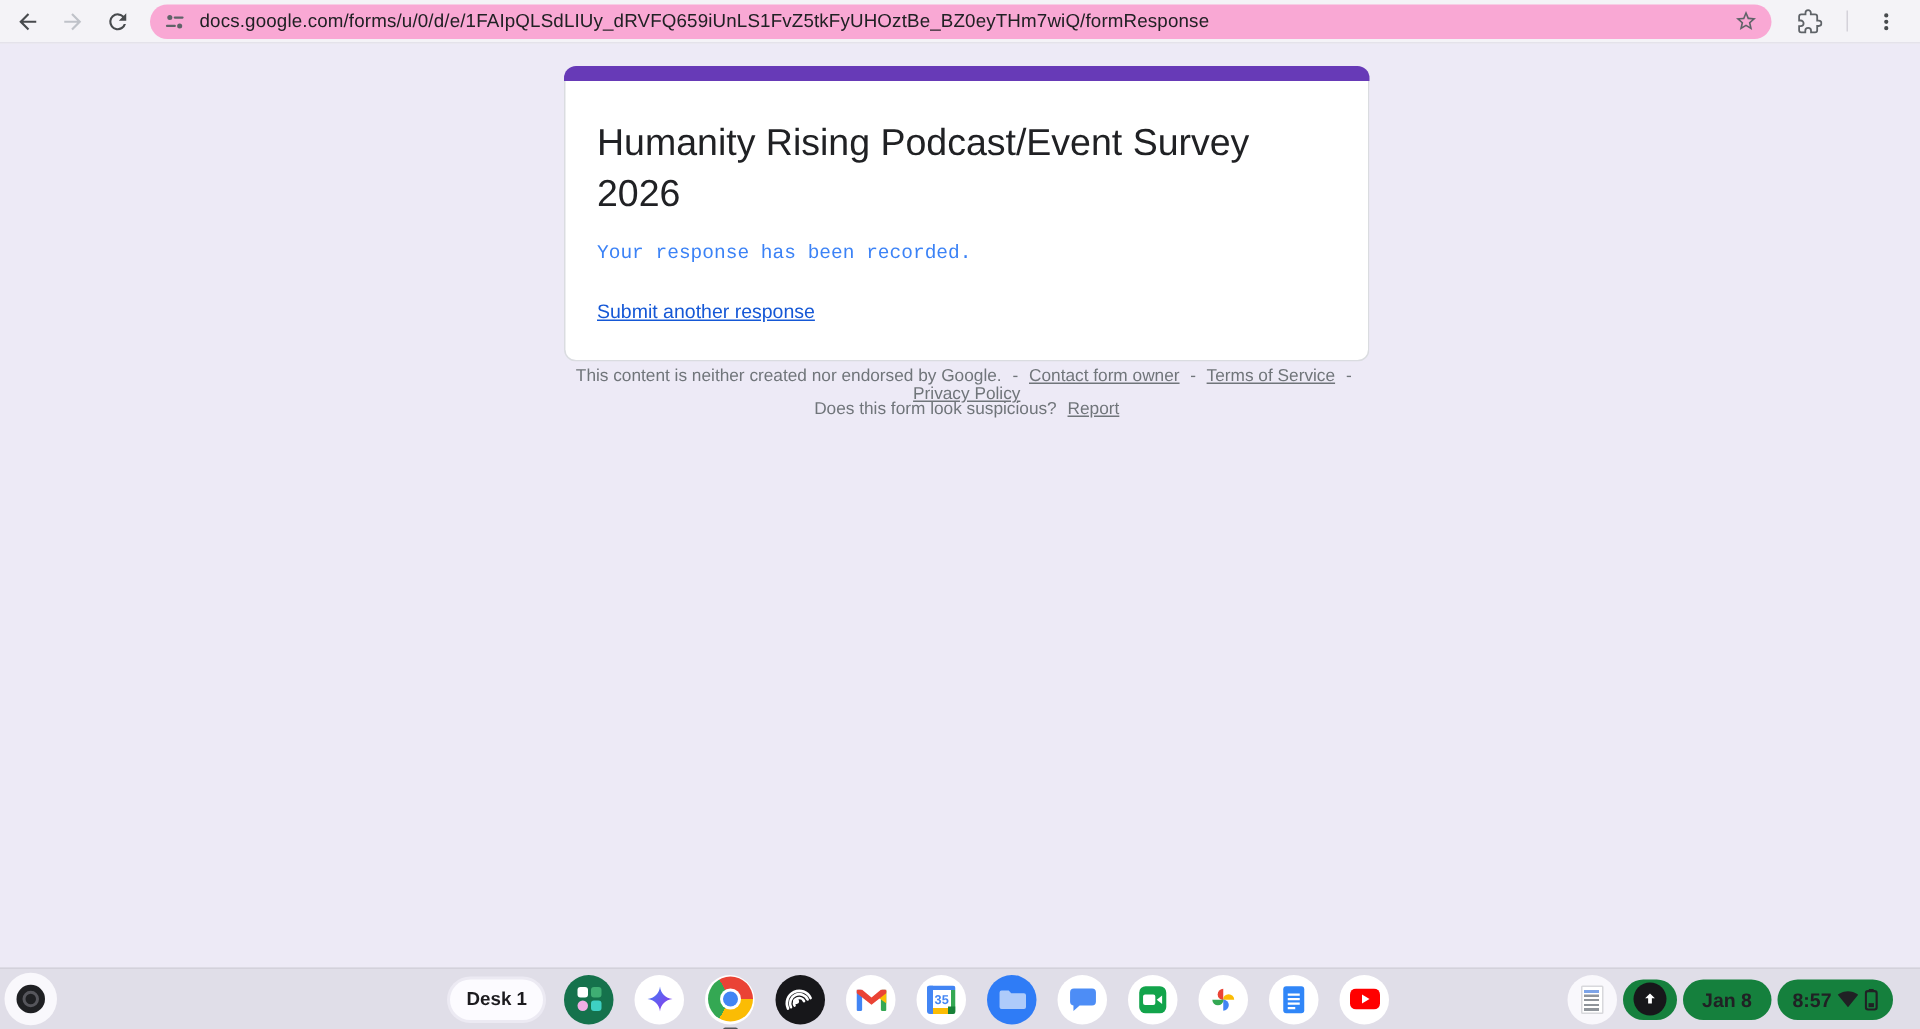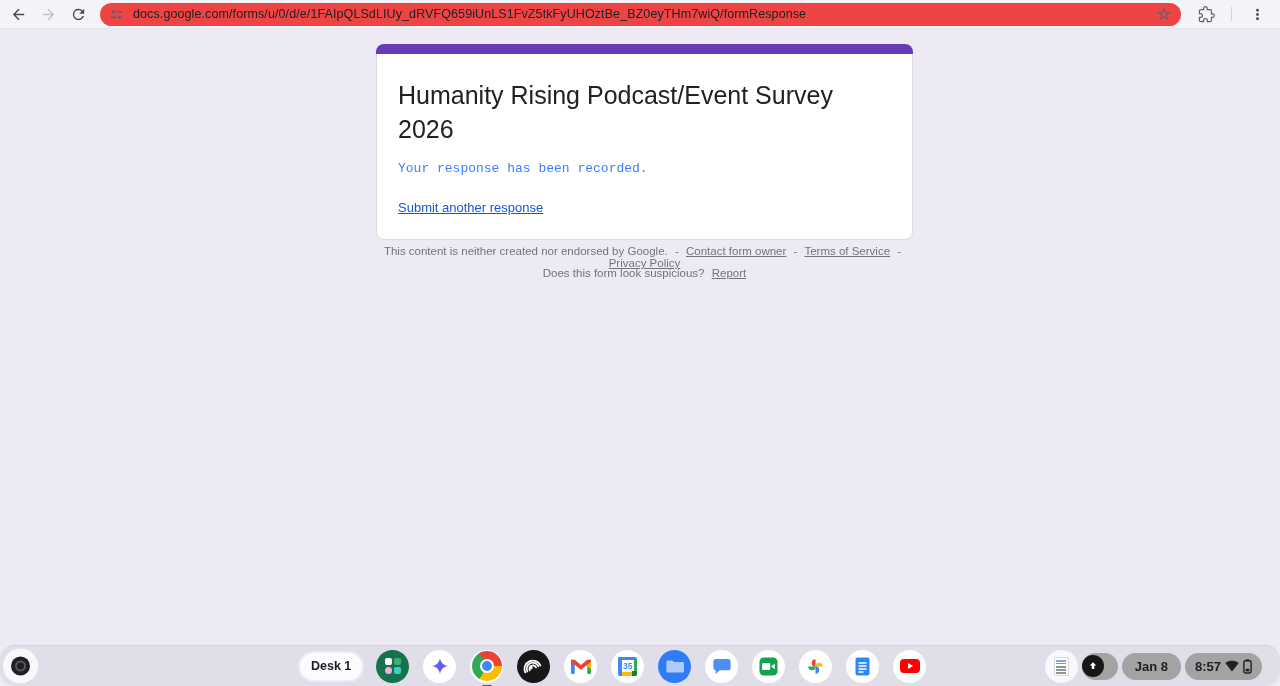--- a/index.html
+++ b/index.html
@@ -4,21 +4,21 @@
 <style>
   * { margin:0; padding:0; box-sizing:border-box; }
   html,body { width:1280px; height:686px; overflow:hidden; }
   body { font-family:"Liberation Sans",sans-serif; background:#edeaf6; position:relative; }
 
   
   .toolbar { position:absolute; top:0; left:0; width:100%; height:29px; background:#f4f3f7;
              display:flex; align-items:center; padding:0 8px 0 3px; border-bottom:1px solid #e4e2ea; z-index:10; }
   .nav-btn { width:30px; height:26px; display:flex; align-items:center; justify-content:center; flex:0 0 auto; border-radius:50%; }
   .nav-btn svg { width:17px; height:17px; }
-  .omnibox { flex:1; height:23px; background:#ef4444; border-radius:12px; margin-left:7px; margin-right:10px;
+  .omnibox { flex:1; height:23px; background:#f9a8d4; border-radius:12px; margin-left:7px; margin-right:10px;
              display:flex; align-items:center; padding:0 9px 0 9px; min-width:0; }
   .site-icon { flex:0 0 auto; display:flex; align-items:center; }
   .url-text { margin-left:9px; font-size:12.5px; color:#202124; letter-spacing:.1px; white-space:nowrap; overflow:hidden; }
   .star-btn { margin-left:auto; display:flex; align-items:center; }
   .toolbar-right { display:flex; align-items:center; gap:6px; flex:0 0 auto; }
   .tb-divider { width:1px; height:14px; background:#d4d2da; margin:0 4px; }
 
   
   .page { position:absolute; top:30px; left:0; right:0; bottom:41px; background:#edeaf6; }
   .card { position:absolute; left:376px; top:14px; width:537px; }
@@ -32,21 +32,21 @@
   .form-footer { position:absolute; left:376px; width:537px; text-align:center; color:#70757a; }
   .footer-line1 { top:215px; font-size:11.5px; }
   .footer-line2 { top:237px; font-size:11.5px; }
   .footer-link { color:#70757a; text-decoration:underline; cursor:pointer; }
   .footer-sep { margin:0 4px; }
   .forms-logo { top:264px; font-size:21px; letter-spacing:.2px; }
   .logo-google { color:#5f6368; font-weight:700; }
   .logo-forms { color:#5f6368; font-weight:400; margin-left:6px; }
 
   
-  .shelf { position:absolute; bottom:0; left:0; width:100%; height:41px; background:#e0dee8; border-top:1px solid #d3d1db;border-radius:15px; }
+  .shelf { position:absolute; bottom:0; left:0; width:100%; height:41px; background:#e0dee8; border-top:1px solid #d3d1db; }
   .launcher { position:absolute; left:3px; top:50%; transform:translateY(-50%); width:35px; height:35px; border-radius:50%;
               background:#f9f8fc; display:flex; align-items:center; justify-content:center; cursor:pointer; }
   .launcher-dot { width:19px; height:19px; border-radius:50%; background:#1f2023; display:flex; align-items:center; justify-content:center; }
   .launcher-ring { width:11px; height:11px; border-radius:50%; border:2px solid #56565c; }
 
   .shelf-center { position:absolute; left:300px; top:0; height:100%; display:flex; align-items:center; gap:14px; }
   .desk-pill { height:27px; padding:0 11px; border-radius:14px; background:#fcfbff; box-shadow:0 0 0 2px #eceaf3;
                display:flex; align-items:center; font-size:12.5px; font-weight:700; color:#1c1b1f; cursor:pointer; }
   .app { width:33px; height:33px; border-radius:50%; background:#ffffff; position:relative;
          display:flex; align-items:center; justify-content:center; cursor:pointer; flex:0 0 auto; }
@@ -83,21 +83,21 @@
   
   .tote-doc { width:15px; height:19px; background:#ffffff; border:1px solid #d8d8dc; border-radius:1px;
               display:flex; flex-direction:column; align-items:center; padding-top:2.5px; }
   .tote-head { width:10px; height:1.6px; background:#7da4e8; margin-bottom:1.6px; }
   .tote-lines { width:10px; height:11px;
       background:repeating-linear-gradient(180deg,#8f949a 0 1.4px,transparent 1.4px 3.1px); }
 
   
   .shelf-right { position:absolute; right:18px; top:0; height:100%; display:flex; align-items:center; gap:4px; }
   .tote-circle { width:33px; height:33px; border-radius:50%; background:#f9f8fc; display:flex; align-items:center; justify-content:center; cursor:pointer; }
-  .status-pill { height:27px; border-radius:14px; background:#a3a3a3; display:flex; align-items:center; cursor:pointer; }
+  .status-pill { height:27px; border-radius:14px; background:#15803d; display:flex; align-items:center; justify-content:center; cursor:pointer; }
   .pill-arrow { width:36px; }
   .arrow-circle { width:22px; height:22px; border-radius:50%; background:#17171a; display:flex; align-items:center; justify-content:center; }
   .pill-date { padding:0 13px; font-size:13px; font-weight:700; color:#202124; }
   .pill-time { padding:0 10px; gap:4px; font-size:13px; font-weight:700; color:#202124; }
 </style>
 </head>
 <body>
 
 <div class="toolbar">
   <div class="nav-btn">

